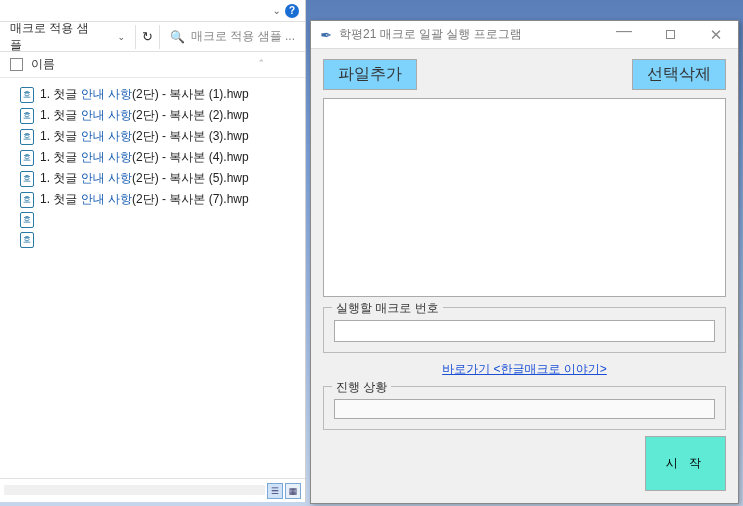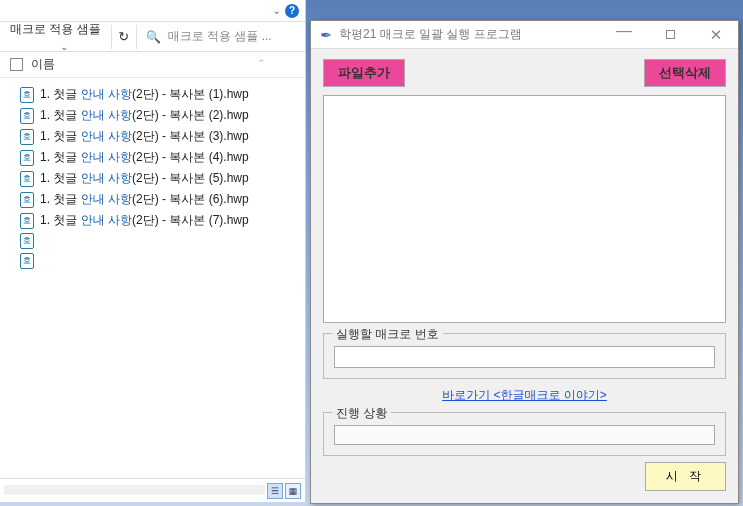--- a/index.html
+++ b/index.html
@@ -5,21 +5,21 @@
 * { box-sizing: border-box; margin: 0; padding: 0; font-family: "Malgun Gothic", "Segoe UI", sans-serif; }
 body { width: 743px; height: 506px; background: linear-gradient(to bottom, #5a7eb8 0%, #7a9ed6 30%, #c5d5ec 100%); display: flex; overflow: hidden; position: relative; }
 
 
 .left-pane { width: 306px; height: 502px; background: #fff; display: flex; flex-direction: column; border-right: 1px solid #d0d0d0; }
 .lp-topbar { height: 22px; display: flex; align-items: center; justify-content: flex-end; padding: 0 6px; gap: 4px; border-bottom: 1px solid #e0e0e0; }
 .lp-chevron { color: #666; font-size: 10px; cursor: pointer; }
 .lp-help { width: 14px; height: 14px; border-radius: 50%; background: #1a6dd3; color: #fff; font-size: 10px; display: flex; align-items: center; justify-content: center; font-weight: bold; cursor: pointer; }
 
 .lp-toolbar { height: 30px; display: flex; align-items: center; padding: 2px 4px; gap: 4px; border-bottom: 1px solid #e0e0e0; }
-.lp-dropdown { display: flex; align-items: center; gap: 4px; padding: 3px 6px; font-size: 12px; color: #333; cursor: pointer; flex-direction: column; }
+.lp-dropdown { display: flex; align-items: center; gap: 4px; padding: 3px 6px; font-size: 12px; color: #333; cursor: pointer; }
 .lp-dropdown .dd-chev { font-size: 9px; color: #555; margin-left: 18px; }
 .lp-refresh { width: 26px; height: 24px; display: flex; align-items: center; justify-content: center; font-size: 13px; color: #333; cursor: pointer; border-left: 1px solid #e0e0e0; border-right: 1px solid #e0e0e0; }
 .lp-search { flex: 1; display: flex; align-items: center; padding: 0 6px; gap: 6px; cursor: text; }
 .lp-search-icon { font-size: 12px; color: #555; }
 .lp-search-text { font-size: 12px; color: #888; white-space: nowrap; overflow: hidden; text-overflow: ellipsis; }
 
 .lp-header { height: 26px; display: flex; align-items: center; padding: 0 10px; border-bottom: 1px solid #e8e8e8; position: relative; }
 .lp-checkbox { width: 13px; height: 13px; border: 1px solid #888; margin-right: 8px; cursor: pointer; }
 .lp-colname { font-size: 12px; color: #333; }
 .lp-divider-hint { position: absolute; right: 40px; top: 6px; font-size: 9px; color: #aaa; }
@@ -42,34 +42,34 @@
 .rp-titlebar { height: 28px; background: #fff; display: flex; align-items: center; padding: 0 2px 0 8px; gap: 6px; border-bottom: 1px solid #ddd; }
 .rp-appicon { width: 14px; height: 14px; display: flex; align-items: center; justify-content: center; color: #3a6aa8; font-size: 14px; }
 .rp-title { flex: 1; font-size: 12px; color: #7a7a7a; }
 .rp-winbtn { width: 40px; height: 26px; display: flex; align-items: center; justify-content: center; color: #888; font-size: 12px; cursor: pointer; }
 .rp-winbtn.min { font-size: 16px; position: relative; top: -4px; }
 .rp-winbtn.max .sq { width: 9px; height: 9px; border: 1px solid #888; }
 .rp-winbtn.close { font-size: 15px; }
 
 .rp-body { flex: 1; padding: 10px 12px 10px 12px; display: flex; flex-direction: column; }
 .rp-toprow { display: flex; justify-content: space-between; margin-bottom: 8px; }
-.rp-btn { min-width: 78px; padding: 4px 14px; font-size: 13px; background: #ec4899; border: 1px solid #aaa; cursor: pointer; color: #333; font-weight: bold; }
+.rp-btn { min-width: 78px; padding: 4px 14px; font-size: 16px; background: #7dd3fc; border: 1px solid #aaa; cursor: pointer; color: #333; }
 
 .rp-listbox { flex: 1; background: #fff; border: 1px solid #aaa; margin-bottom: 10px; }
 
 .rp-fieldset { border: 1px solid #bbb; padding: 12px 10px 10px 10px; margin-bottom: 6px; position: relative; }
 .rp-legend { position: absolute; top: -8px; left: 8px; background: #f0f0f0; padding: 0 4px; font-size: 12px; color: #333; }
 .rp-input { width: 100%; height: 22px; border: 1px solid #aaa; background: #fff; font-size: 12px; padding: 0 4px; }
 .rp-progress-track { width: 100%; height: 20px; border: 1px solid #aaa; background: #fafafa; }
 
 .rp-link { text-align: center; font-size: 12px; margin: 2px 0 8px 0; }
 .rp-link a { color: #1a4fd6; text-decoration: underline; cursor: pointer; }
 
 .rp-bottom { display: flex; justify-content: flex-end; padding: 0 0 2px 0; }
-.rp-start { min-width: 78px; padding: 5px 20px; font-size: 12px; background: #fef9c3; border: 1px solid #aaa; cursor: pointer; letter-spacing: 4px; }
+.rp-start { min-width: 78px; padding: 18px 20px; font-size: 12px; background: #5eead4; border: 1px solid #aaa; cursor: pointer; letter-spacing: 4px; }
 </style>
 </head>
 <body>
 
 <div class="left-pane">
   <div class="lp-topbar">
     <span class="lp-chevron">⌄</span>
     <span class="lp-help">?</span>
   </div>
 
@@ -104,24 +104,20 @@
         <div class="lp-fileicon"></div>
         <span class="lp-filename"><span class="prefix">1. 첫글 </span><span class="mid">안내 사항</span><span class="suffix">(2단) - 복사본 (3).hwp</span></span>
       </div>
       <div class="lp-item">
         <div class="lp-fileicon"></div>
         <span class="lp-filename"><span class="prefix">1. 첫글 </span><span class="mid">안내 사항</span><span class="suffix">(2단) - 복사본 (4).hwp</span></span>
       </div>
       <div class="lp-item">
         <div class="lp-fileicon"></div>
         <span class="lp-filename"><span class="prefix">1. 첫글 </span><span class="mid">안내 사항</span><span class="suffix">(2단) - 복사본 (5).hwp</span></span>
-      </div>
-      <div class="lp-item">
-        <div class="lp-fileicon"></div>
-        <span class="lp-filename"><span class="prefix">1. 첫글 </span><span class="mid">안내 사항</span><span class="suffix">(2단) - 복사본 (6).hwp</span></span>
       </div>
       <div class="lp-item">
         <div class="lp-fileicon"></div>
         <span class="lp-filename"><span class="prefix">1. 첫글 </span><span class="mid">안내 사항</span><span class="suffix">(2단) - 복사본 (7).hwp</span></span>
       </div>
       <div class="lp-item">
         <div class="lp-fileicon"></div>
       </div>
       <div class="lp-item">
         <div class="lp-fileicon"></div>

